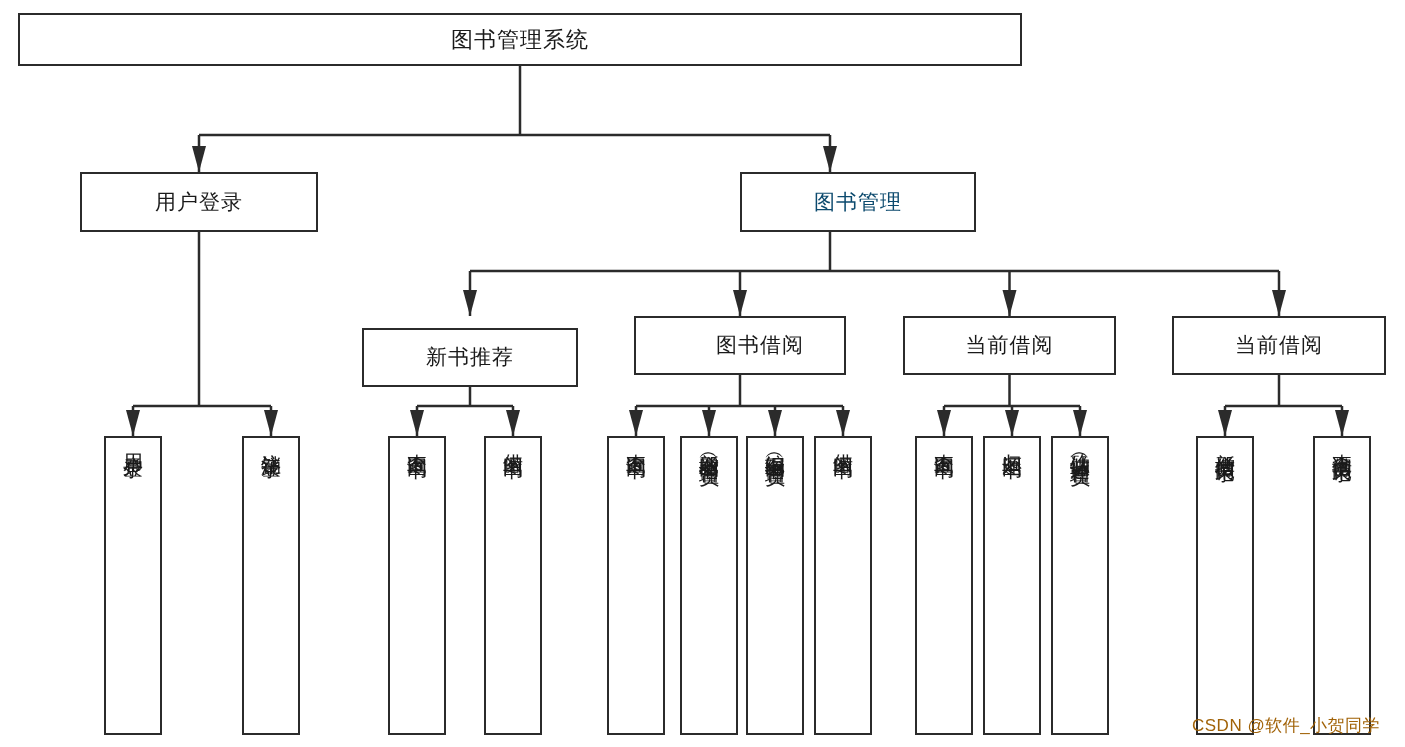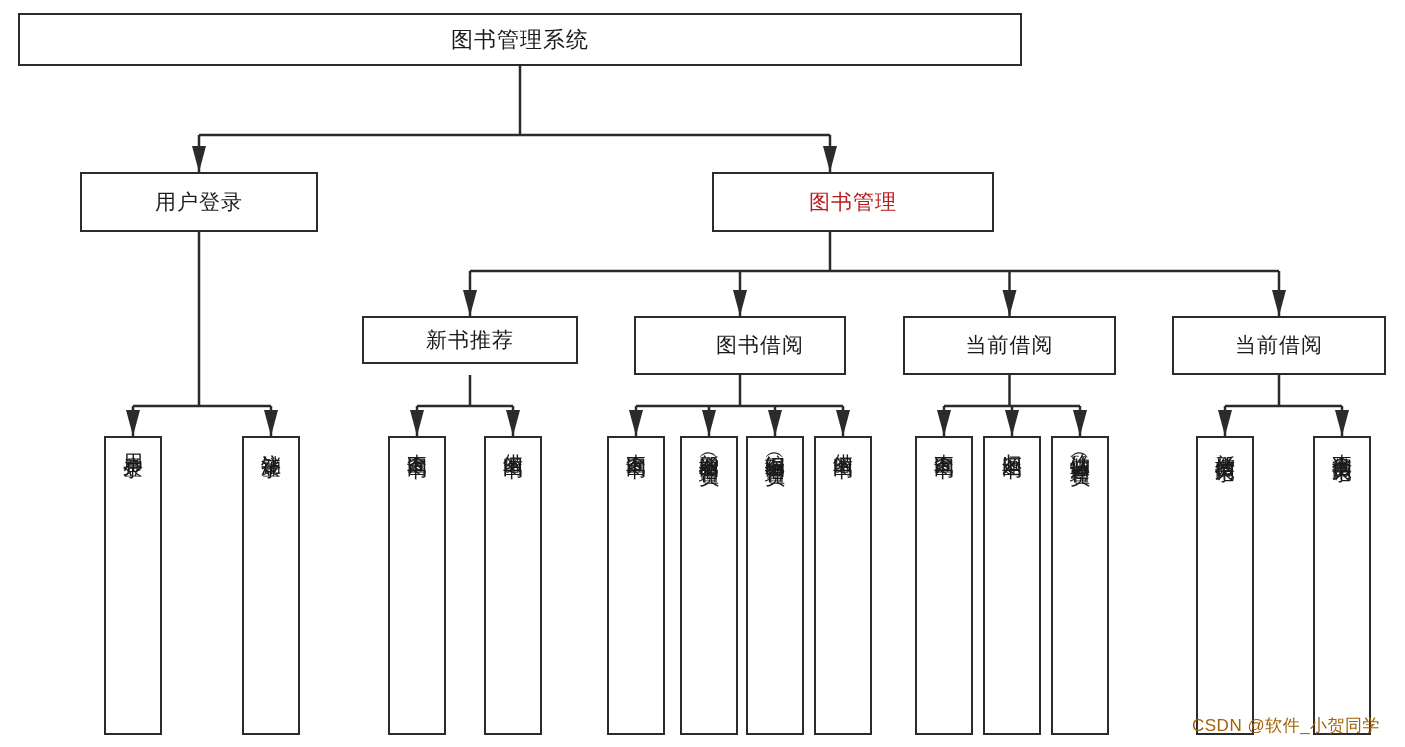--- a/index.html
+++ b/index.html
@@ -130,24 +130,24 @@
       <line x1="1342" y1="406" x2="1342" y2="436" stroke="#2b2b2b" stroke-width="2.5"></line>
       <polygon points="1335,410 1349,410 1342,436" fill="#2b2b2b"></polygon>
     </svg>
   <div id="node-layer">
       <div class="node horizontal root" style="left: 18px; top: 13px; width: 1004px; height: 53px; border-color: rgb(43, 43, 43); color: rgb(26, 26, 26);">
         <span class="label">图书管理系统</span>
       </div>
       <div class="node horizontal" style="left: 80px; top: 172px; width: 238px; height: 60px; border-color: rgb(43, 43, 43); color: rgb(26, 26, 26);">
         <span class="label">用户登录</span>
       </div>
-      <div class="node horizontal" style="left: 712px; top: 172px; width: 282px; height: 60px; border-color: rgb(43, 43, 43); color: #b91c1c;">
+      <div class="node horizontal" style="left: 740px; top: 172px; width: 236px; height: 60px; border-color: rgb(43, 43, 43); color: #0c4a6e;">
         <span class="label">图书管理</span>
       </div>
-      <div class="node horizontal" style="left: 362px; top: 316px; width: 216px; height: 48px; border-color: rgb(43, 43, 43); color: rgb(26, 26, 26);">
+      <div class="node horizontal" style="left: 362px; top: 328px; width: 216px; height: 59px; border-color: rgb(43, 43, 43); color: rgb(26, 26, 26);">
         <span class="label">新书推荐</span>
       </div>
       <div class="node horizontal" style="left: 634px; top: 316px; width: 212px; height: 59px; border-color: rgb(43, 43, 43); color: rgb(26, 26, 26); padding-left: 40px;">
         <span class="label">图书借阅</span>
       </div>
       <div class="node horizontal" style="left: 903px; top: 316px; width: 213px; height: 59px; border-color: rgb(43, 43, 43); color: rgb(26, 26, 26); align-items: center;">
         <span class="label">当前借阅</span>
       </div>
       <div class="node horizontal" style="left: 1172px; top: 316px; width: 214px; height: 59px; border-color: rgb(43, 43, 43); color: rgb(26, 26, 26);">
         <span class="label">当前借阅</span>

